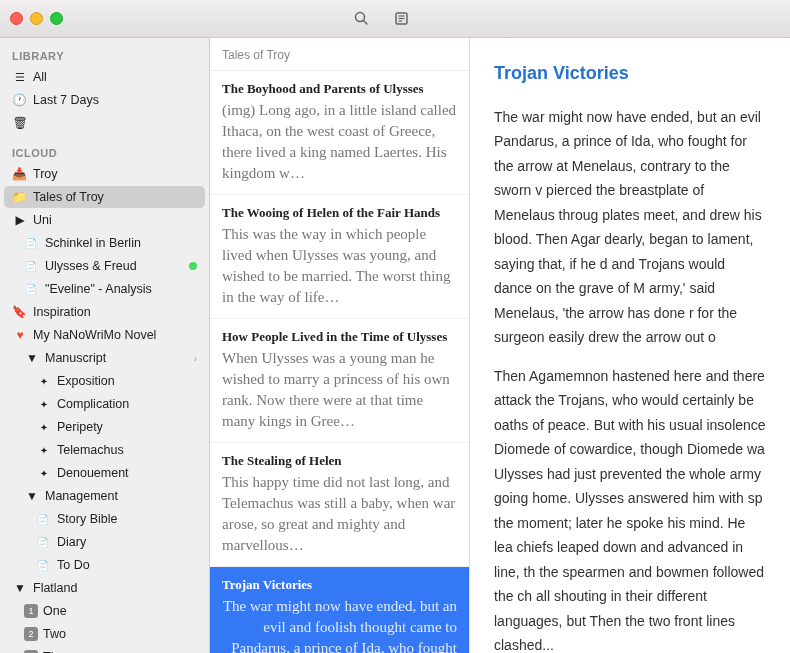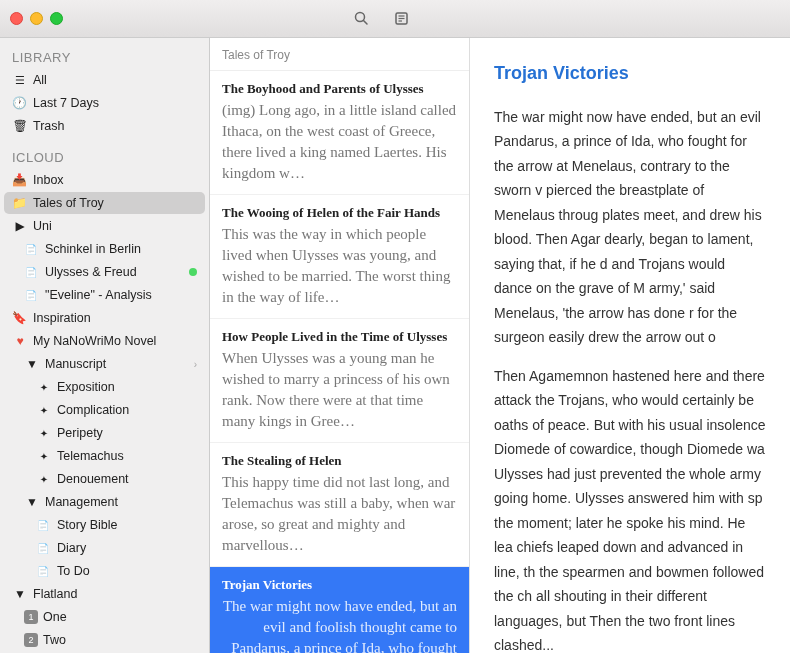--- a/index.html
+++ b/index.html
@@ -35,22 +35,22 @@
       overflow-y: auto;
       flex-shrink: 0;
       font-size: 12px;
       color: #333;
       padding-bottom: 10px;
     }
     .sidebar::-webkit-scrollbar { width: 6px; }
     .sidebar::-webkit-scrollbar-thumb { background: #ccc; border-radius: 3px; }
 
     .sidebar-section-header {
-      font-size: 13px;
-      font-weight: 400;
+      font-size: 11px;
+      font-weight: 700;
       color: #888;
       padding: 12px 12px 3px 12px;
       text-transform: uppercase;
       letter-spacing: 0.5px;
     }
 
     .sidebar-item {
       display: flex;
       align-items: center;
       padding: 3px 8px 3px 8px;
@@ -170,28 +170,27 @@
     <div class="sidebar-item indent-0">
       <span class="item-icon" style="font-size:11px;">☰</span>
       <span class="item-text">All</span>
     </div>
     <div class="sidebar-item indent-0">
       <span class="item-icon">🕐</span>
       <span class="item-text">Last 7 Days</span>
     </div>
     <div class="sidebar-item indent-0">
       <span class="item-icon">🗑</span>
-      <span class="item-text">Trash</span>
     </div>
 
     <div class="sidebar-section-header">iCloud</div>
 
     <div class="sidebar-item indent-0">
       <span class="item-icon">📥</span>
-      <span class="item-text">Inbox</span>
+      <span class="item-text">Troy</span>
     </div>
     <div class="sidebar-item indent-0 selected">
       <span class="item-icon">📁</span>
       <span class="item-text">Tales of Troy</span>
     </div>
 
     <div class="sidebar-item indent-0">
       <span class="item-icon">▶</span>
       <span class="item-text">Uni</span>
     </div>

